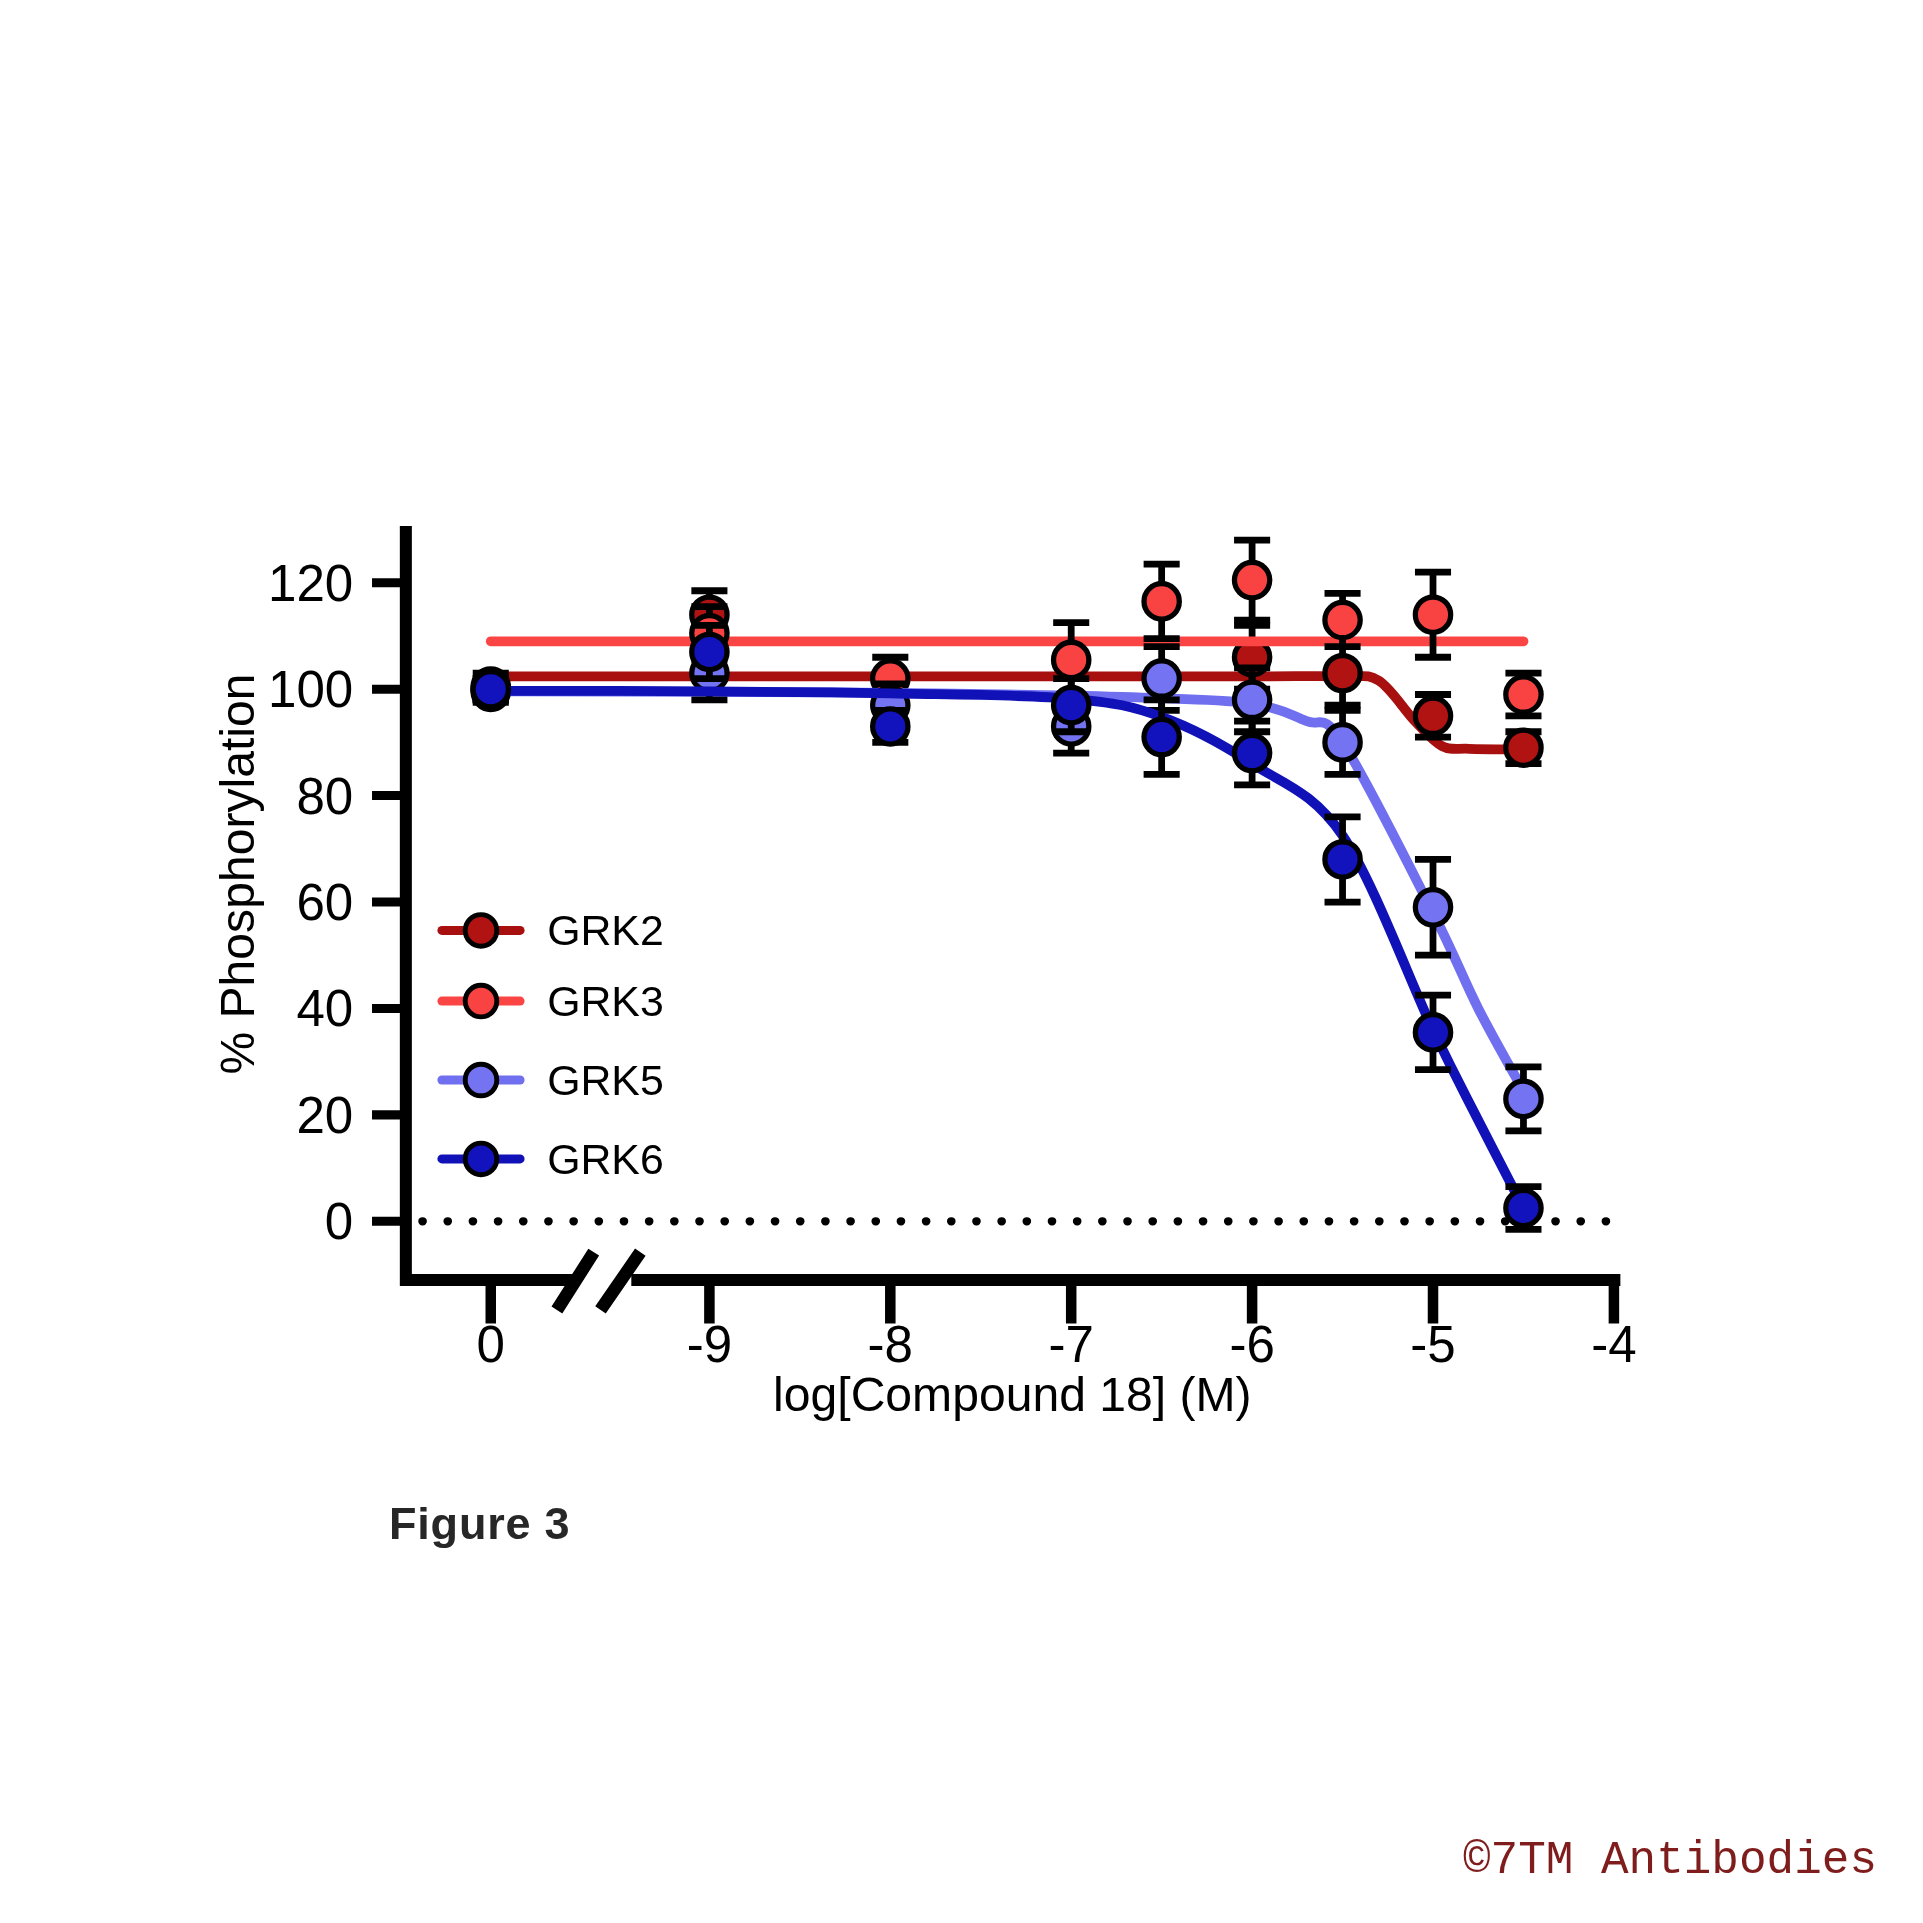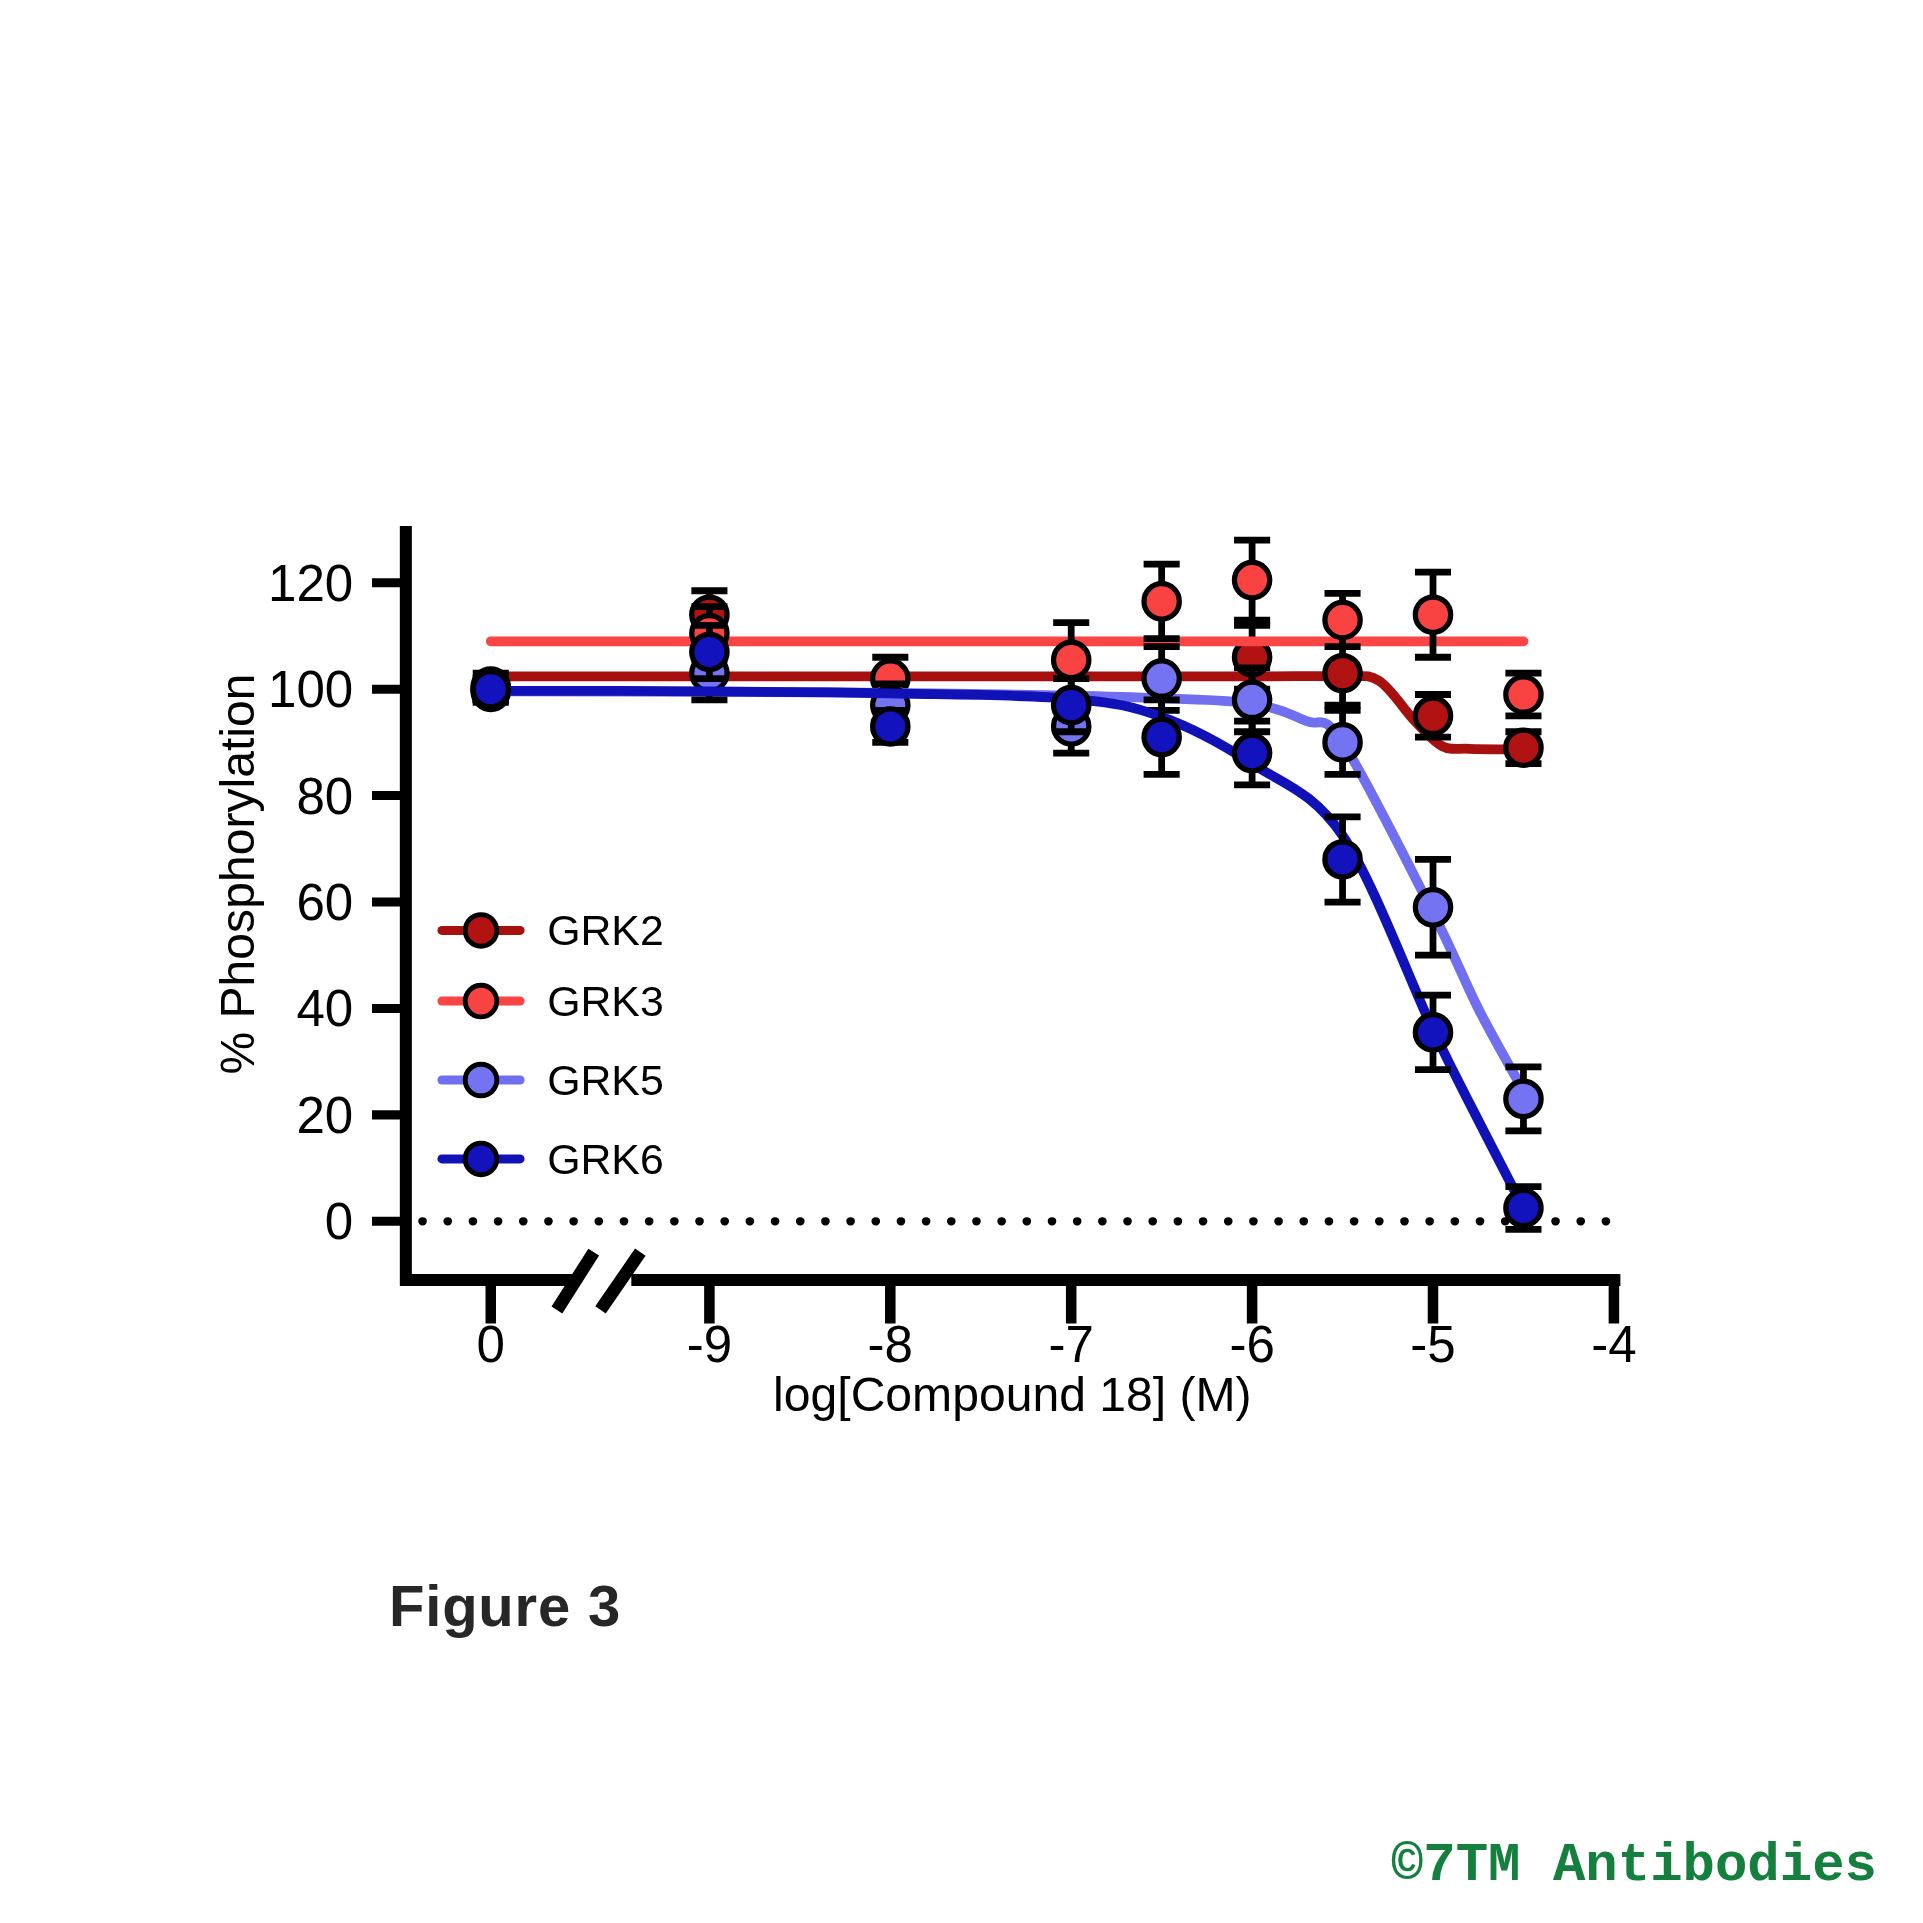--- a/index.html
+++ b/index.html
@@ -3,24 +3,24 @@
 <meta charset="utf-8">
 <style>
   html,body{margin:0;padding:0;background:#ffffff;}
   .page{position:relative;width:1924px;height:1924px;background:#ffffff;overflow:hidden;
         font-family:"Liberation Sans",sans-serif;}
   #chart{position:absolute;left:0;top:0;width:1924px;height:1924px;}
   #chart text{font-family:"Liberation Sans",sans-serif;fill:#000;}
   .tick-label{font-size:68px;}
   .axis-title{font-size:64px;}
   .legend-label{font-size:57px;}
-  .figure-caption{position:absolute;left:389px;top:1572px;
-        font-size:58px;font-weight:bold;color:#272727;letter-spacing:0.8px;}
+  .figure-caption{position:absolute;left:389px;top:1498px;
+        font-size:45px;font-weight:bold;color:#272727;letter-spacing:0.8px;}
   .watermark{position:absolute;right:47px;top:1835px;
-        font-family:"Liberation Mono",monospace;font-weight:bold;font-size:54px;color:#15803d;}
+        font-family:"Liberation Mono",monospace;font-weight:normal;font-size:46px;color:#7f1d1d;}
 </style>
 </head>
 <body>
 
 <div class="page">
   <svg id="chart" viewBox="0 0 2560 2560" xmlns="http://www.w3.org/2000/svg">
     <g id="baseline-layer">
         <path d="M 562 1625 L 2156 1625" stroke="#000" stroke-width="11" stroke-linecap="round" stroke-dasharray="0.5 33" fill="none"></path>
       </g>
     <g id="axes-layer">

